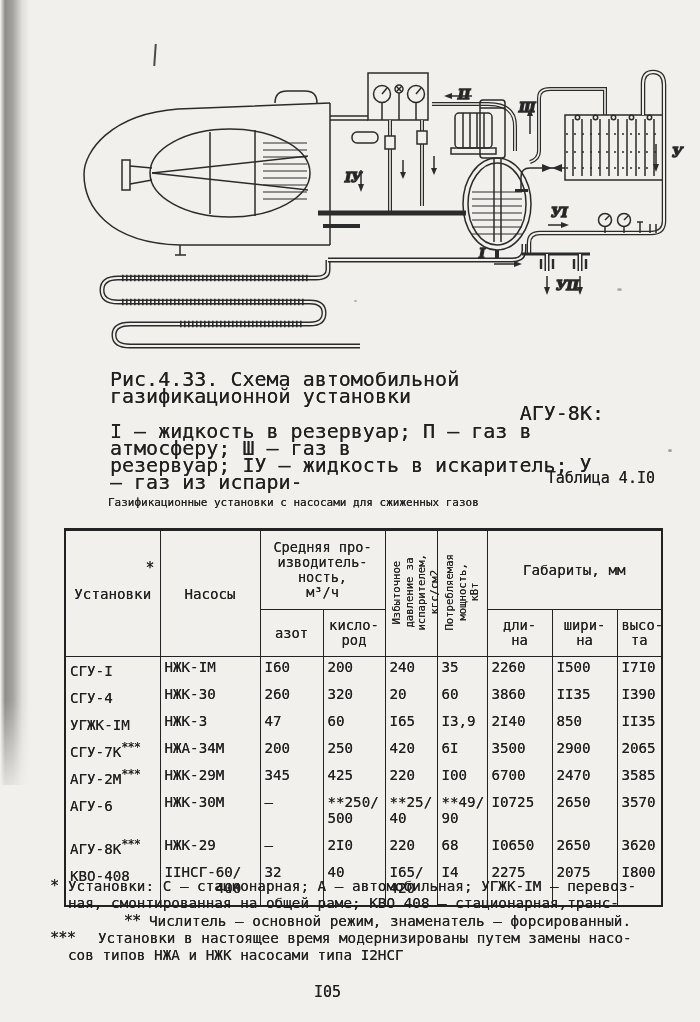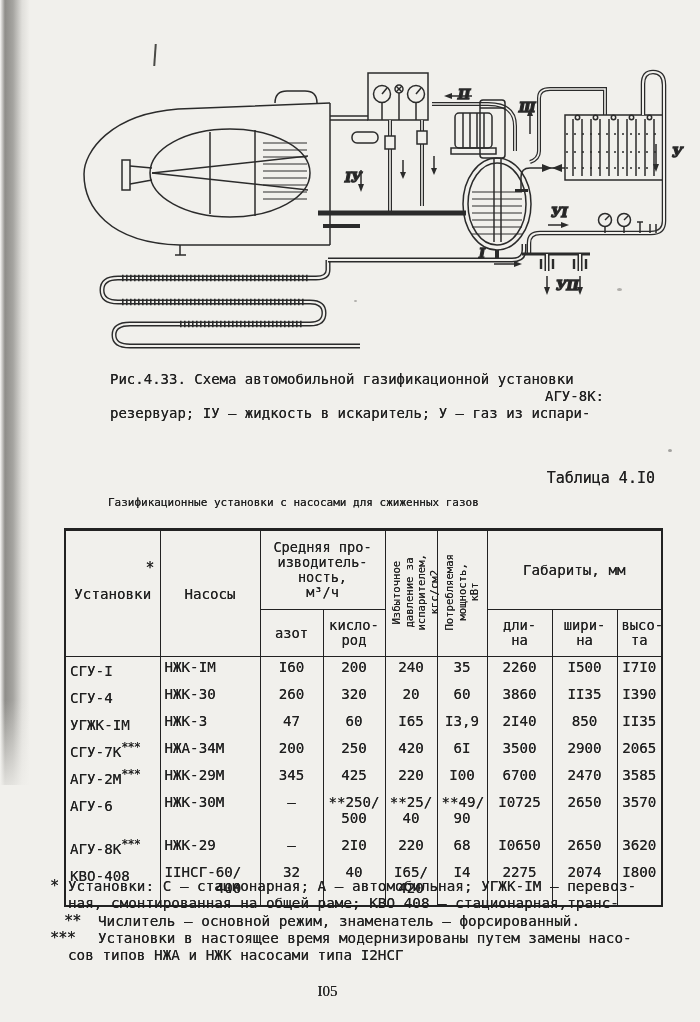--- a/index.html
+++ b/index.html
@@ -21,61 +21,61 @@
     background:linear-gradient(to bottom,rgba(241,240,236,0),#f1f0ec 85%);
   }
   .speck{position:absolute;background:#6f6e6a;border-radius:50%;}
   .tick-top{position:absolute;left:154px;top:44px;width:2px;height:22px;background:#4a4a46;transform:rotate(4deg);}
 
   
   .figure-wrap{position:absolute;left:60px;top:56px;width:640px;height:302px;}
   .figure-wrap svg{display:block;}
 
   
-  .caption{position:absolute;left:110px;top:371px;width:494px;font-size:14px;line-height:17.2px;}
+  .caption{position:absolute;left:110px;top:371px;width:494px;font-size:20px;line-height:17.2px;}
   .caption .c2{text-align:right;}
 
   
   .tbl-number{position:absolute;left:455px;top:469px;width:200px;text-align:right;font-size:15px;}
   .tbl-title{position:absolute;left:108px;top:496px;width:560px;font-size:11px;}
 
   
   .tbl-wrap{position:absolute;left:64px;top:528px;}
   table.data{border-collapse:collapse;table-layout:fixed;width:597px;
     border:2.6px solid #222;border-top-width:3.2px;font-size:14.2px;}
   table.data th,table.data td{border:1.5px solid #222;padding:0 4px;overflow:visible;}
   table.data thead th{font-weight:normal;vertical-align:middle;text-align:center;}
   table.data tbody td{border-top:none;border-bottom:none;padding-top:2px;vertical-align:top;}
-  td.num{text-align:center;padding-right:8px;}
+  td.num{text-align:left;padding-right:8px;}
   td.txt{text-align:left;padding-left:5px;}
   .ml{white-space:pre-line;}
   .pre{white-space:pre;}
   th.h-units{position:relative;}
   th.h-units .star{position:absolute;top:28px;right:5px;font-size:15px;}
   tr.hr1 th{height:78px;}
   tr.hr2 th{height:46px;}
   tr.h25 td{height:25px;}
   tr.h40 td{height:41px;}
   th.vert{padding:0;}
   .vtext{display:inline-block;writing-mode:vertical-rl;transform:rotate(180deg);
     white-space:pre-line;font-size:10.6px;line-height:12.5px;letter-spacing:0;}
   th.h-prod{font-size:13.6px;line-height:15px;}
   th.h-sub{font-size:13.8px;line-height:15px;vertical-align:top;padding-top:3px;}
   sup.row-stars{font-size:12px;letter-spacing:-1px;}
 
   
   .footnotes{position:absolute;left:50px;top:878px;width:632px;font-size:14.3px;line-height:17.3px;}
   .fn{padding-left:18px;}
   .fn .mk{display:inline-block;margin-left:-18px;width:18px;font-size:15.5px;letter-spacing:-1px;}
-  .fn4{padding-left:48px;}
+  .fn4{padding-left:48px;text-align:center;}
   .fn4 .mk{display:inline-block;margin-left:-34px;width:34px;font-size:15.5px;letter-spacing:-1px;}
   .fn5{padding-left:48px;}
   .fn5 .mk{display:inline-block;margin-left:-48px;width:48px;font-size:15.5px;letter-spacing:-1px;}
 
-  .page-number{position:absolute;left:0;top:983px;width:655px;text-align:center;font-size:15px;font-family:Liberation Serif, serif;}
+  .page-number{position:absolute;left:0;top:983px;width:655px;text-align:center;font-size:15px;}
 
   .dlabel{font-family:"DejaVu Serif","Liberation Serif",serif;font-style:italic;font-weight:bold;font-size:13px;fill:#222;}
 </style>
 </head>
 <body>
 
 <div class="page">
 
   <div class="bind-shadow"></div>
   <div class="bind-fade"></div>
@@ -268,20 +268,21 @@
     <text class="dlabel" x="285" y="126">IУ</text>
     <text class="dlabel" x="491" y="161">УI</text>
     <text class="dlabel" x="419" y="202">I</text>
     <text class="dlabel" x="496" y="234">УП</text>
   </svg>
   </div>
 
   <div class="caption ink">
     <div>Рис.4.33. Схема автомобильной газификационной установки</div>
     <div class="c2">АГУ-8К:</div>
+    <div>I – жидкость в резервуар; П – газ в атмосферу; Ш – газ в</div>
     <div>резервуар; IУ – жидкость в искаритель; У – газ из испари-</div>
   </div>
 
   <div class="tbl-number ink">Таблица 4.I0</div>
   <div class="tbl-title ink">Газификационные установки с насосами для сжиженных газов</div>
 
   <div class="tbl-wrap ink">
     <table class="data">
       <colgroup>
         <col style="width:95px">
@@ -414,21 +415,21 @@
         <tr class="h40">
           <td class="txt"><span>КВО-408</span><sup class="row-stars"></sup></td>
           <td class="txt pre">IIНСГ-60/
       400</td>
           <td class="num">32</td>
           <td class="num">40</td>
           <td class="num ml">I65/
 420</td>
           <td class="num">I4</td>
           <td class="num">2275</td>
-          <td class="num">2074</td>
+          <td class="num">2075</td>
           <td class="num">I800</td>
         </tr>
       </tbody>
     </table>
   </div>
 
   <div class="footnotes ink">
     <div class="fn">
       <span class="mk">*</span><span>Установки: С – стационарная; А – автомобильная; УГЖК-IМ – перевоз-</span>
     </div>

